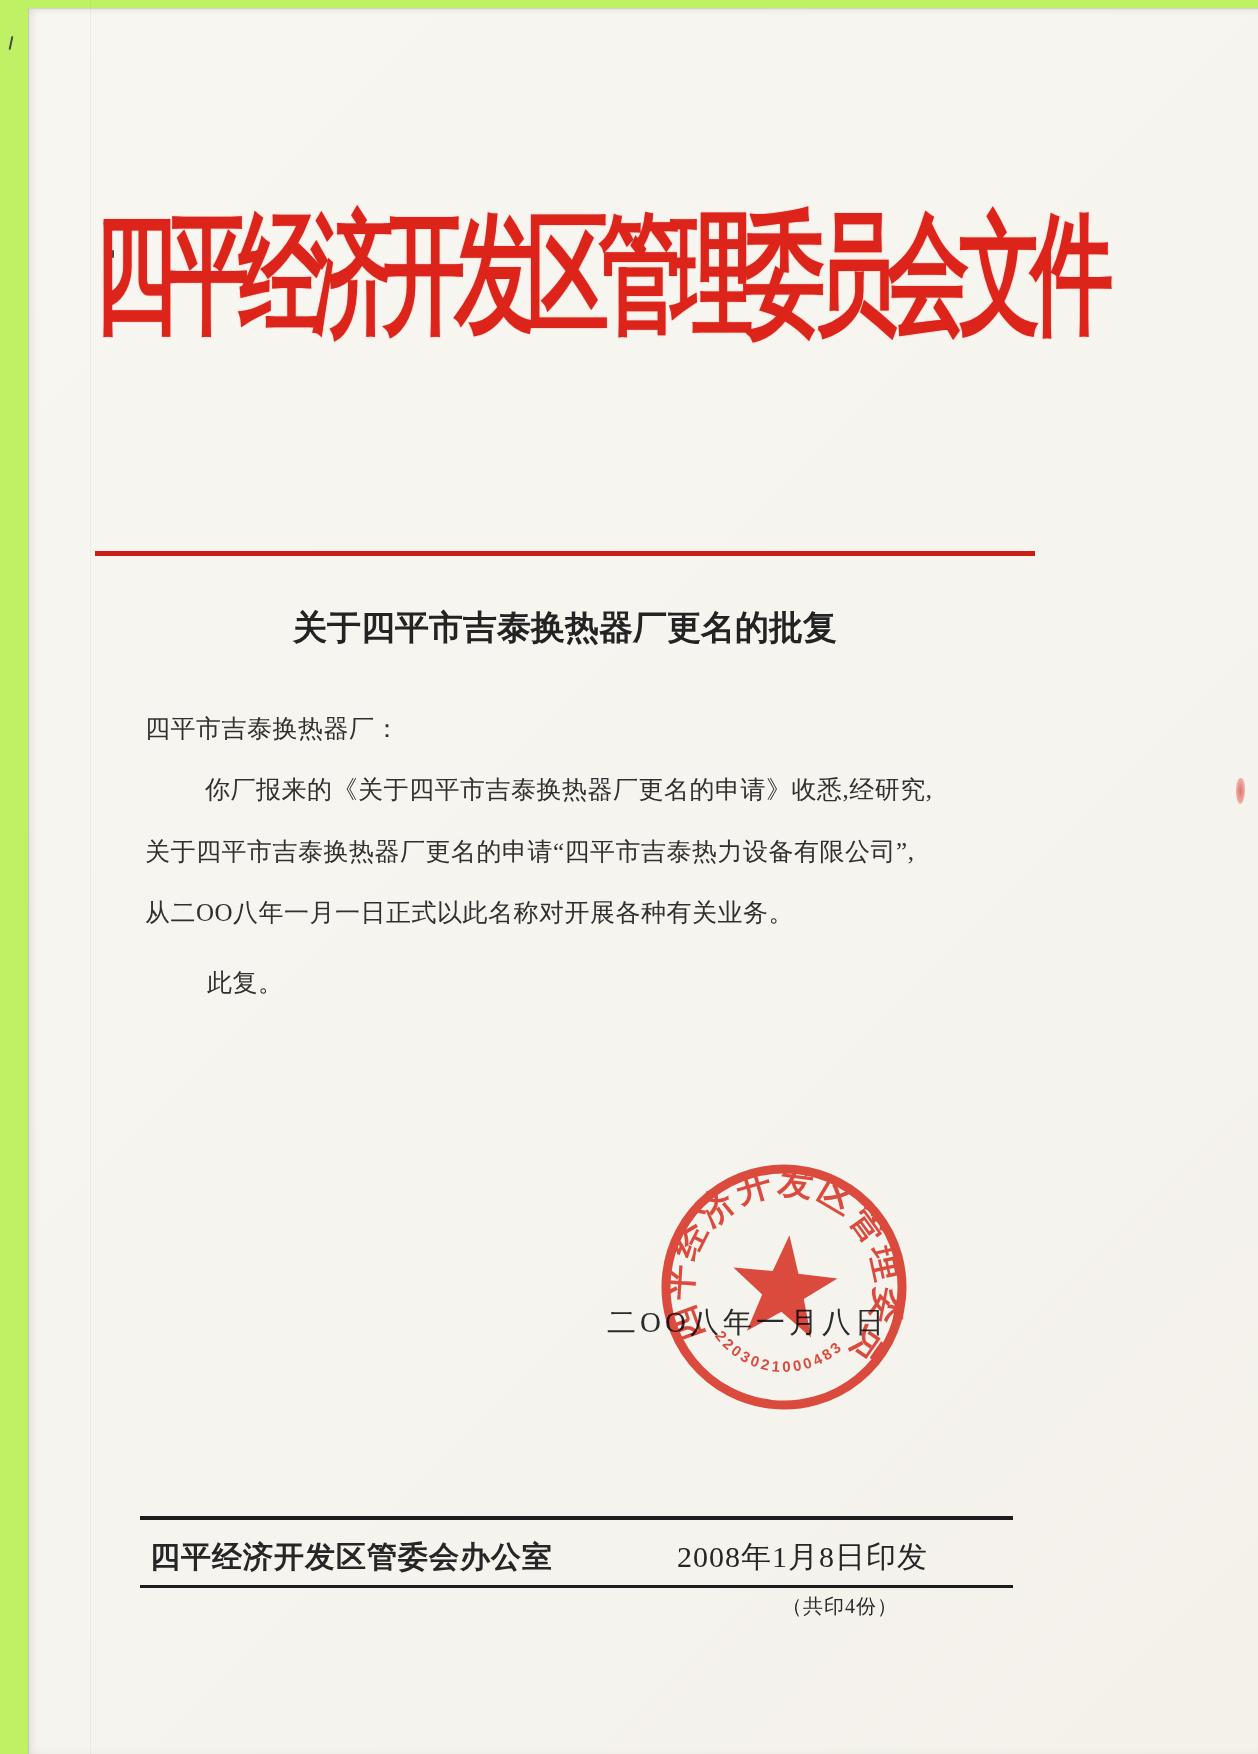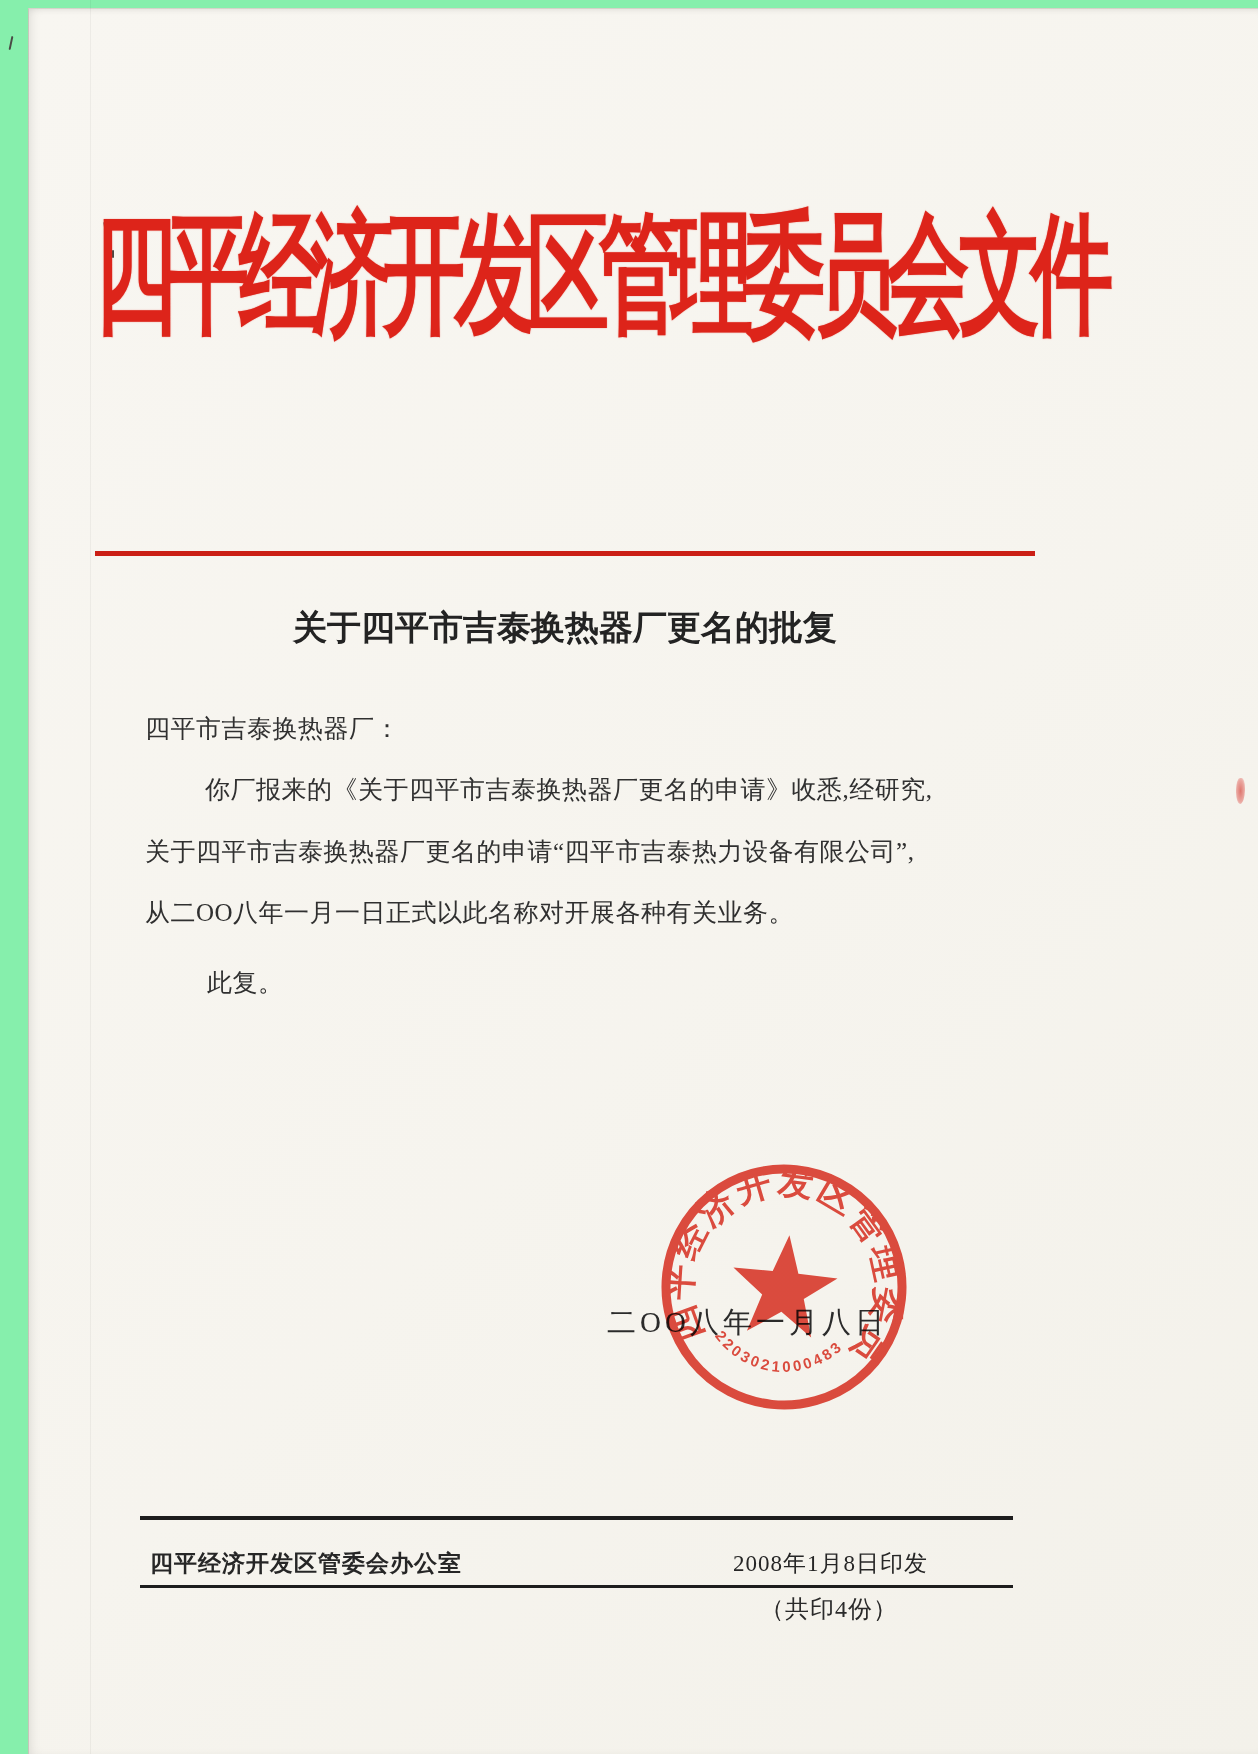--- a/index.html
+++ b/index.html
@@ -6,21 +6,21 @@
   html,body{margin:0;padding:0;}
   body{
     background:#d9d5c8;
     font-family:"Liberation Serif","DejaVu Serif",serif;
     -webkit-font-smoothing:antialiased;
   }
   .scan{
     position:relative;
     width:1258px;height:1754px;
     margin:0 auto;
-    background:#86efac;
+    background:#bef264;
     overflow:hidden;
   }
   .paper{
     position:absolute;left:28px;top:8px;right:0;bottom:0;
     background:linear-gradient(135deg,#f8f6f1 0%,#f6f4ee 55%,#f3f1ea 100%);
     border-left:1px solid rgba(120,115,95,.35);
     border-top:1px solid rgba(120,115,95,.25);
     box-shadow:inset 6px 0 14px -8px rgba(0,0,0,.18), inset 0 6px 10px -8px rgba(0,0,0,.12);
   }
   .crease{
@@ -99,32 +99,32 @@
   .subject-row .term1{margin-left:18px;}
   .subject-row .term2{margin-left:58px;}
   .foot-rule-1{
     position:absolute;left:45px;top:1516px;width:873px;height:4px;background:#1d1d1d;
   }
   .foot-rule-2{
     position:absolute;left:45px;top:1585px;width:873px;height:3px;background:#1d1d1d;
   }
   .footer-row{
     position:absolute;left:45px;top:1532px;width:873px;height:46px;
-    display:flex;justify-content:space-between;align-items:flex-start;
-    font-size:23px;color:#262626;
+    display:flex;justify-content:space-between;align-items:flex-end;
+    font-size:30px;color:#262626;
     box-sizing:border-box;
-    padding-left:10px;padding-right:85px;margin-top:16px;
+    padding-left:10px;padding-right:85px;
   }
   .footer-office{font-weight:600;letter-spacing:1px;}
   .footer-printdate{letter-spacing:1px;}
   .copies-row{
     position:absolute;left:45px;top:1593px;width:873px;
     box-sizing:border-box;padding-right:115px;
     text-align:right;
-    font-size:24px;color:#2a2a2a;letter-spacing:1px;
+    font-size:20px;color:#2a2a2a;letter-spacing:1px;
   }
 </style>
 </head>
 <body>
 
 <div class="scan">
   <div class="paper"></div>
   <div class="crease"></div>
   <div class="artifact" style="left:10px;top:36px;width:2px;height:14px;transform:rotate(12deg);"></div>
   <div class="artifact" style="left:104px;top:222px;width:2px;height:10px;transform:rotate(-8deg);"></div>

